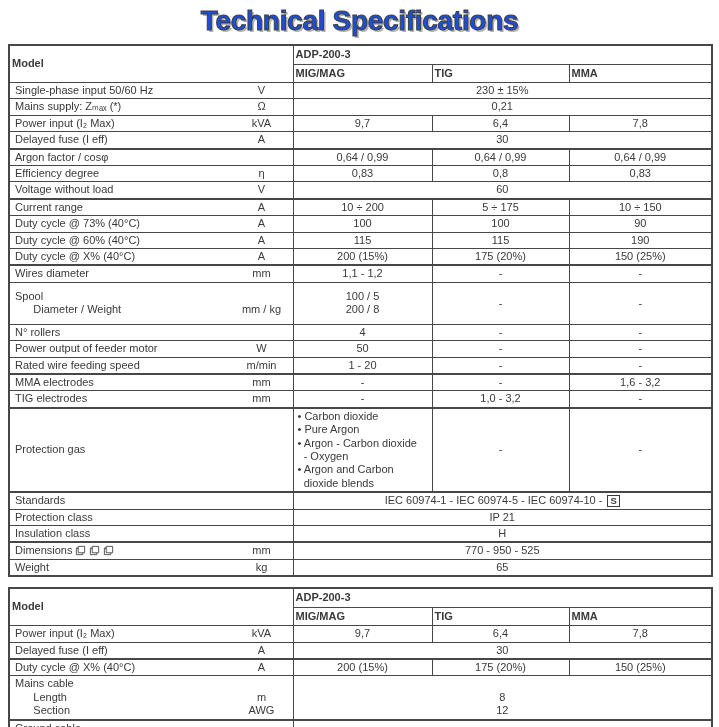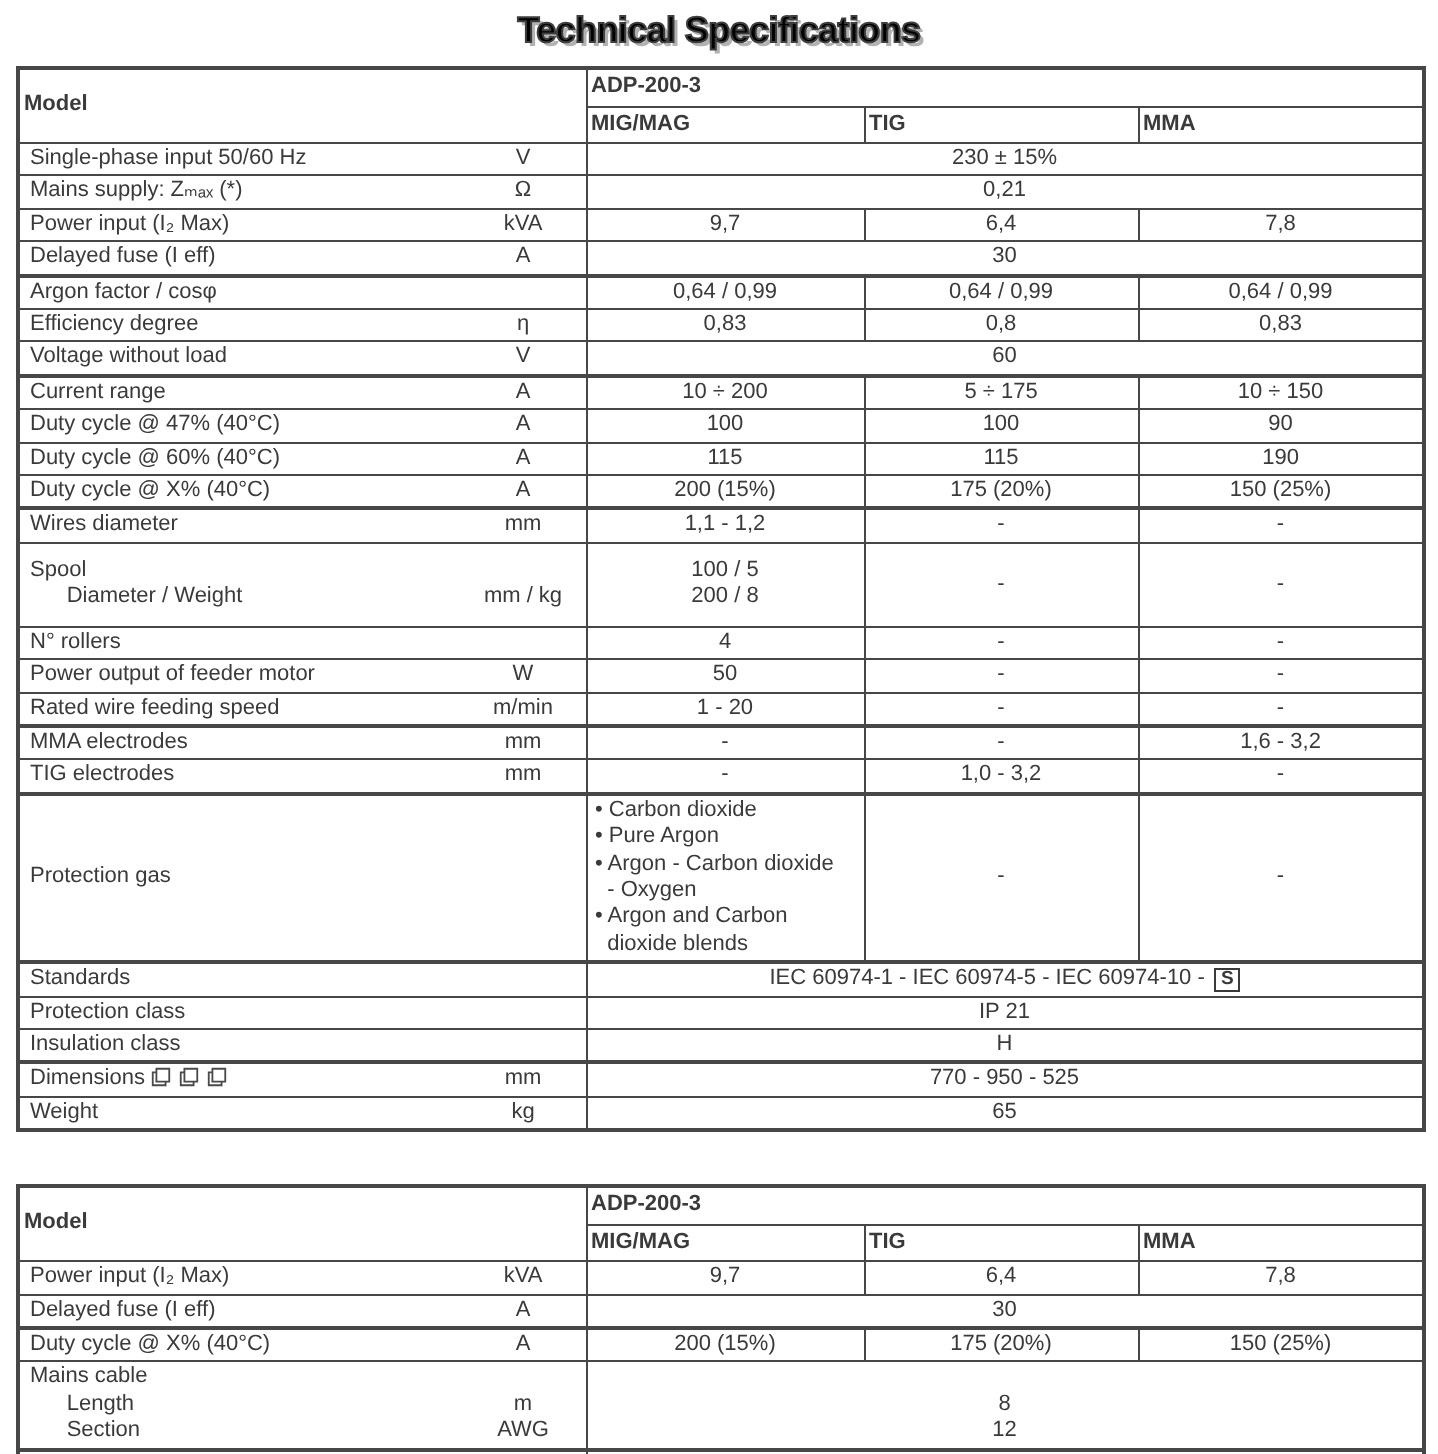--- a/index.html
+++ b/index.html
@@ -7,34 +7,34 @@
     width: 719px; height: 727px;
     font-family: "Liberation Sans", "DejaVu Sans", sans-serif;
     color: #383838;
     overflow: hidden;
   }
   .page { padding: 3px 8px 0 8px; }
 
   h1.title {
     margin: 2px 0 7px 0;
     text-align: center;
-    font-size: 18px;
+    font-size: 28px;
     font-weight: bold;
     letter-spacing: -0.3px;
-    color: #000000;
+    color: #1d4ed8;
     -webkit-text-stroke: 1px #3e3e3e;
     text-shadow: 2px 2px 0 #b2b2b2;
   }
 
   table.spec {
     border-collapse: collapse;
     table-layout: fixed;
     width: 703px;
     border: 2px solid #474747;
-    margin-bottom: 26px;
+    margin-bottom: 10px;
     background: #ffffff;
   }
   table.spec th, table.spec td {
     border: 1px solid #474747;
     padding: 1px 2px;
     font-size: 11px;
     line-height: 13.4px;
     vertical-align: middle;
     color: #3a3a3a;
     overflow: hidden;
@@ -166,21 +166,21 @@
               <span class="unit">A</span>
             </div>
           </td>
           <td class="val">10 ÷ 200</td>
           <td class="val">5 ÷ 175</td>
           <td class="val">10 ÷ 150</td>
         </tr>
         <tr>
           <td>
             <div class="lc">
-              <span class="lbl">Duty cycle @ 47% (40°C)</span>
+              <span class="lbl">Duty cycle @ 73% (40°C)</span>
               <span class="unit">A</span>
             </div>
           </td>
           <td class="val">100</td>
           <td class="val">100</td>
           <td class="val">90</td>
         </tr>
         <tr>
           <td>
             <div class="lc">

